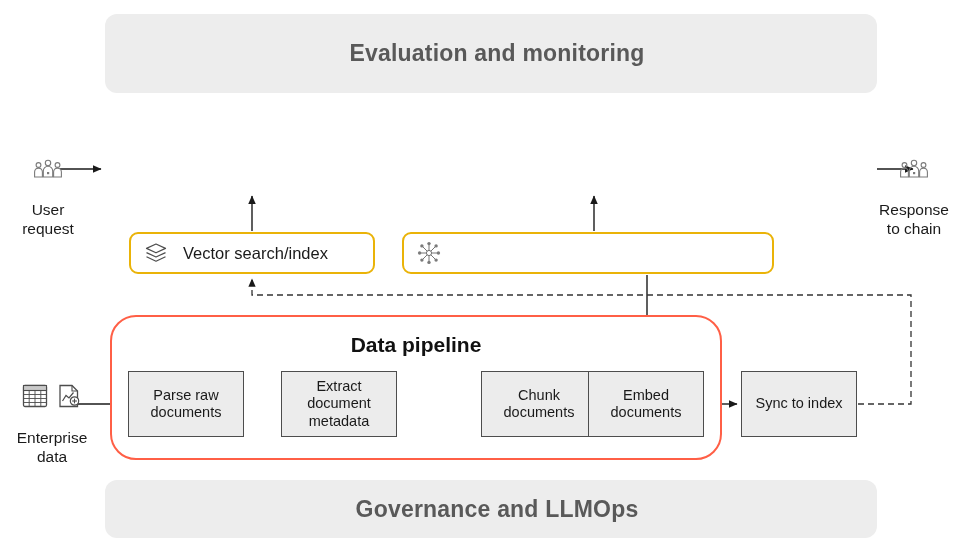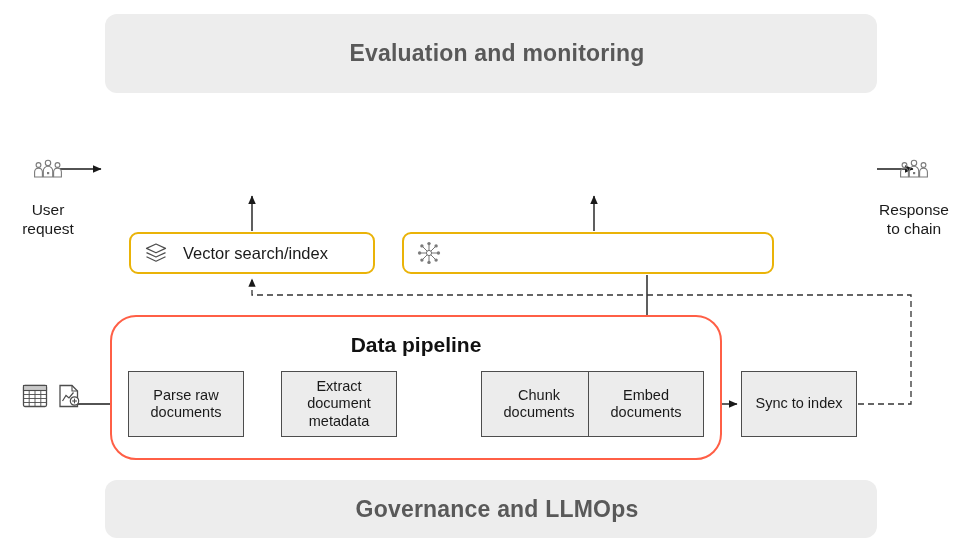--- a/index.html
+++ b/index.html
@@ -292,15 +292,19 @@
         <path d="M5 3.5 h12 l5.5 5.5 v15.5 h-17.5 z" fill="none" stroke="#4d4d4d" stroke-width="1.3"></path>
         <path d="M17 3.5 v5.5 h5.5" fill="none" stroke="#4d4d4d" stroke-width="1.1"></path>
         <polyline points="7.5,19 11,13.5 14,16 18.5,10.5" fill="none" stroke="#4d4d4d" stroke-width="1.2"></polyline>
         <circle cx="19.5" cy="19" r="4.2" fill="#ffffff" stroke="#4d4d4d" stroke-width="1.2"></circle>
         <g stroke="#4d4d4d" stroke-width="1.1">
           <line x1="19.5" y1="16.6" x2="19.5" y2="21.4"></line>
           <line x1="17.1" y1="19" x2="21.9" y2="19"></line>
         </g>
       </svg>
     </div>
+    <div class="endpoint-label">
+      <span>Enterprise</span><br>
+      <span>data</span>
+    </div>
   </div>
 
 </div>
 
 </body></html>

